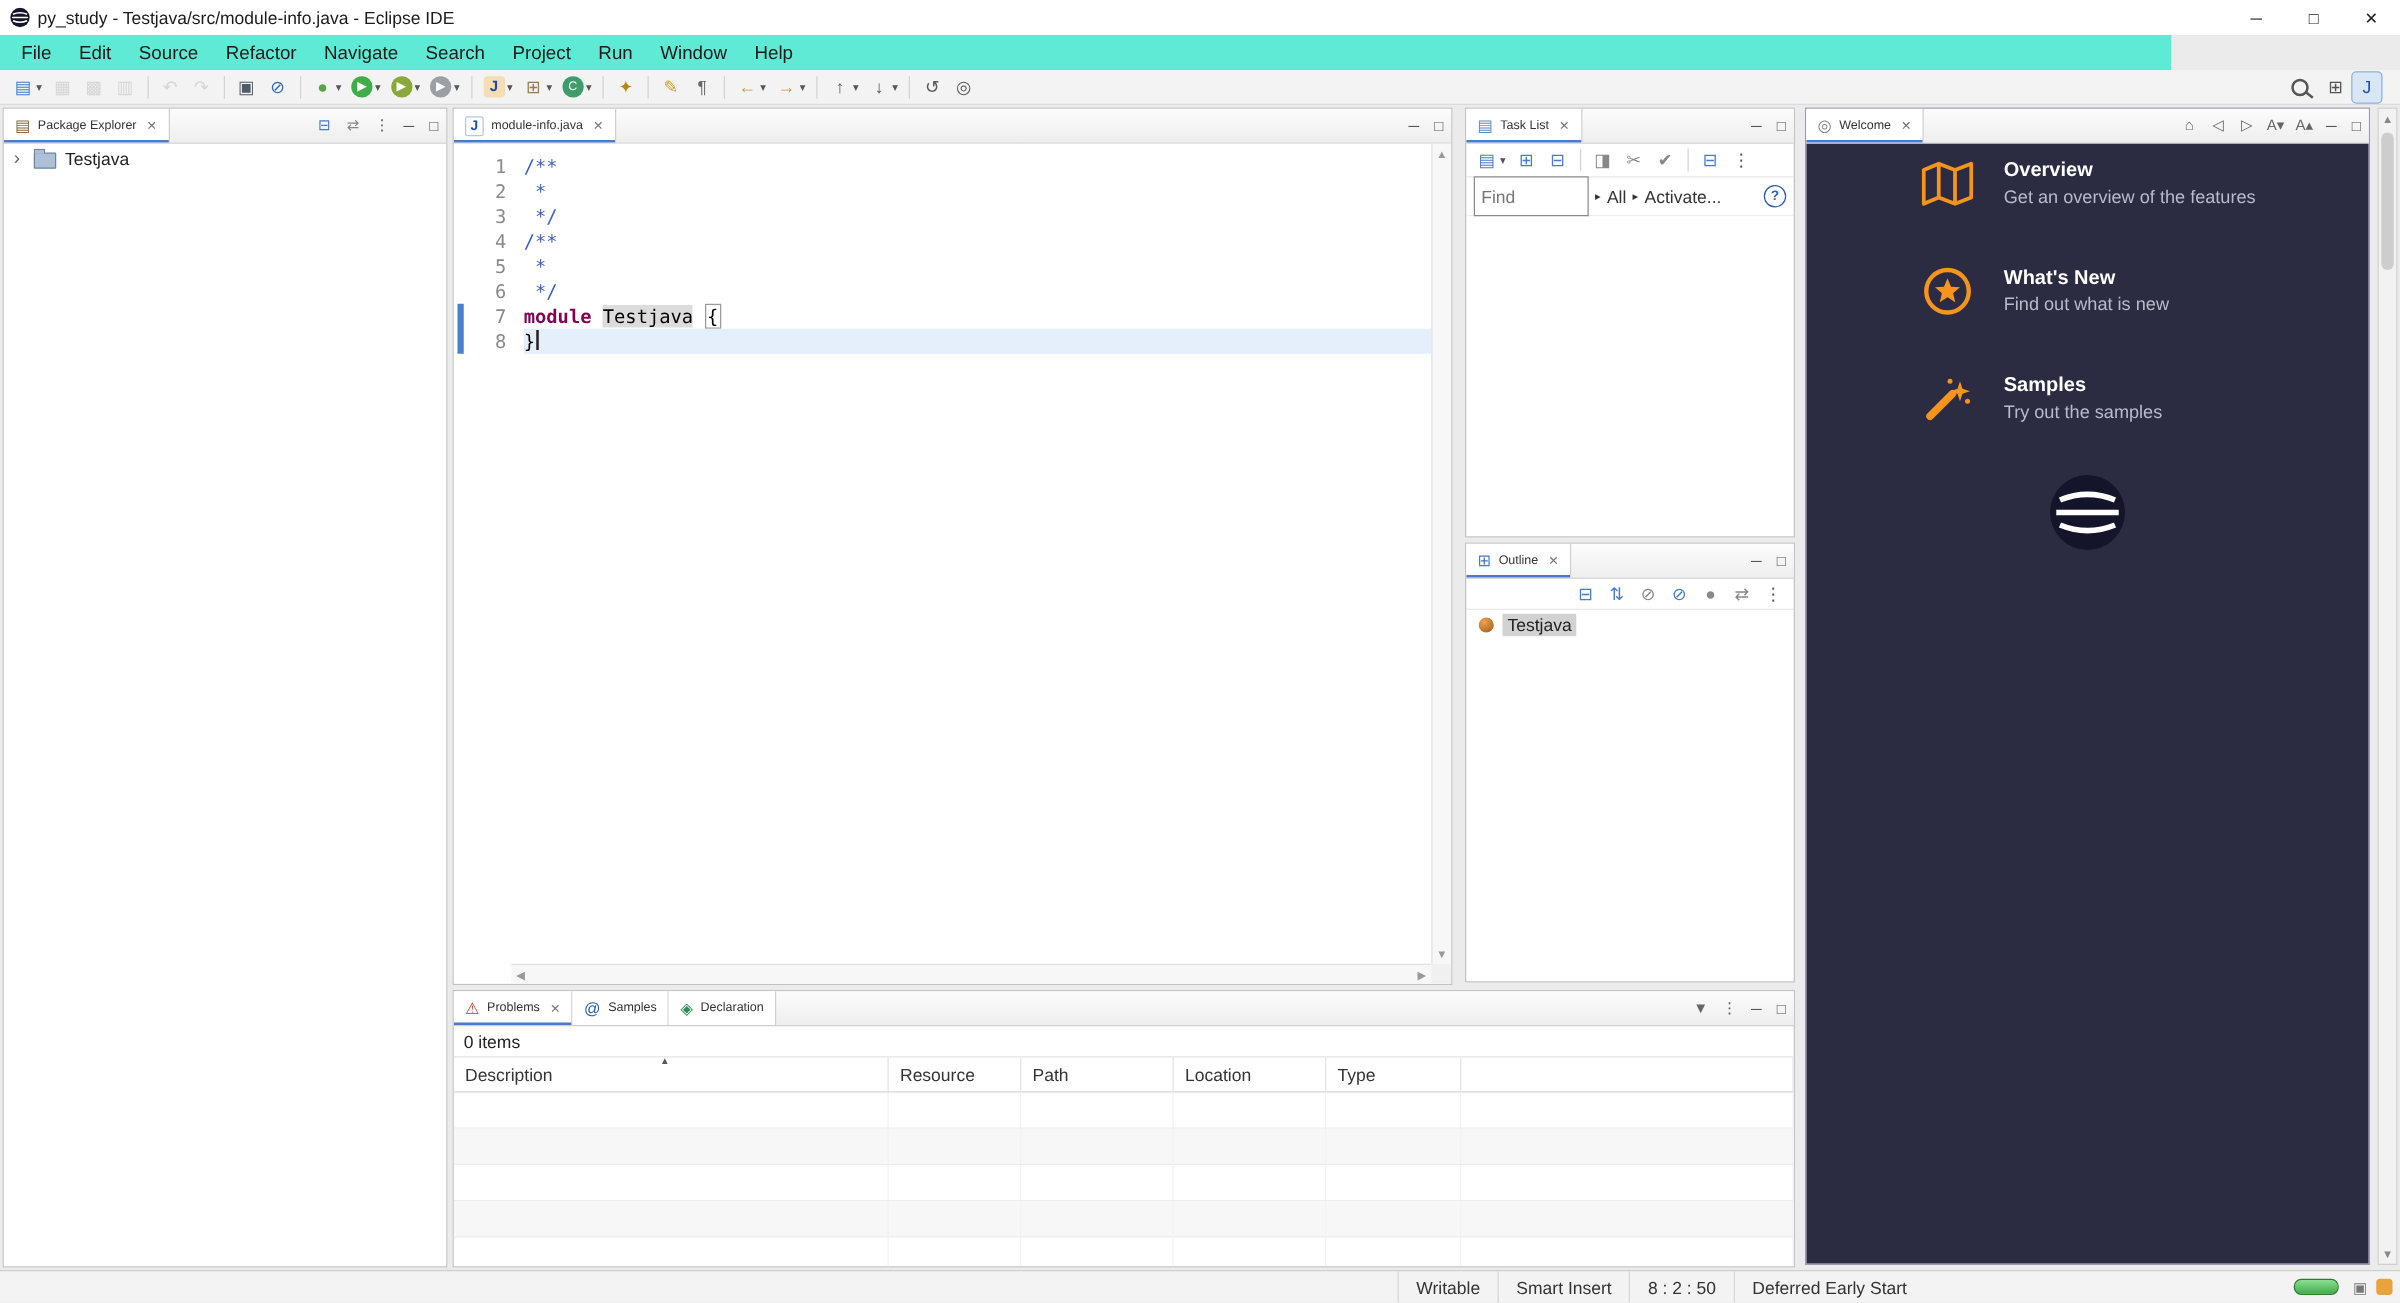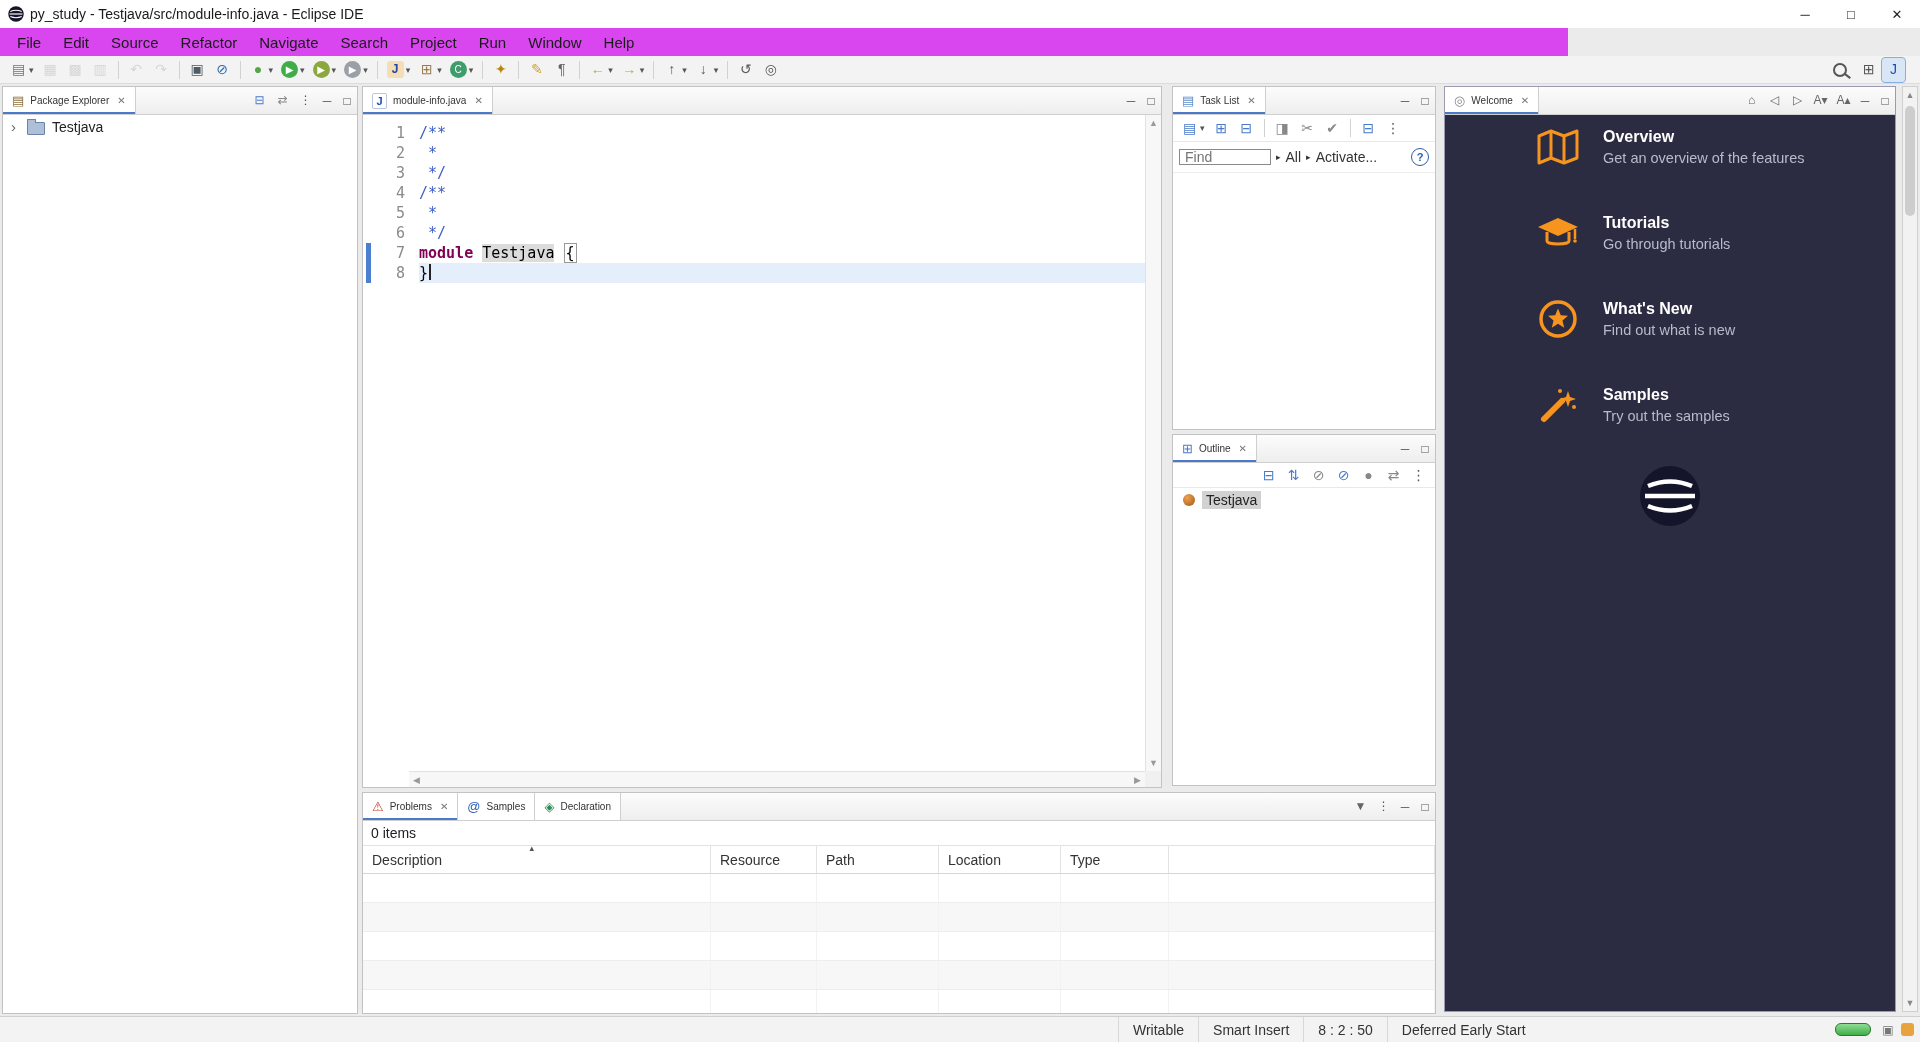--- a/index.html
+++ b/index.html
@@ -6,21 +6,21 @@
     background:#ebebeb;font-family:"Liberation Sans",sans-serif;-webkit-font-smoothing:antialiased;}
   
   .titlebar{position:absolute;top:0;left:0;width:1920px;height:28px;background:#fff;
     display:flex;align-items:center;}
   #app-icon{width:16px;height:16px;margin:0 6px 0 8px;display:inline-flex}
   .title-text{font-size:14px;color:#1a1a1a}
   .win-controls{margin-left:auto;display:flex;height:100%}
   .win-btn{width:46px;height:100%;display:flex;align-items:center;justify-content:center;
     font-size:13px;color:#222;cursor:default}
   
-  .menubar{position:absolute;top:28px;left:0;width:1568px;height:28px;background:#d946ef;
+  .menubar{position:absolute;top:28px;left:0;width:1737px;height:28px;background:#5eead4;
     display:flex;align-items:center;padding-left:6px;box-sizing:border-box}
   .menu-item{padding:0 11px;font-size:15px;color:#1a1a1a;height:100%;display:flex;align-items:center}
   
   .toolbar{position:absolute;top:56px;left:0;width:1920px;height:28px;background:#f3f3f3;
     border-bottom:1px solid #dcdcdc;display:flex;align-items:center;padding:0 6px;box-sizing:border-box}
   .tb-group{display:flex;align-items:center}
   .spacer{flex:1}
   .tbtn{display:inline-flex;align-items:center;height:24px;padding:0 3px;margin:0 1px;border-radius:3px}
   .ticon{font-size:14px;width:17px;text-align:center;display:inline-block;line-height:17px}
   .shape-circle{border-radius:50%;font-size:10px;color:#fff;height:17px}
@@ -71,21 +71,21 @@
   .caret{display:inline-block;width:2px;height:16px;background:#222;vertical-align:-2px;margin-left:1px}
   .vscroll{position:absolute;top:0;right:0;bottom:16px;width:16px;background:#f7f7f7;border-left:1px solid #e2e2e2;
     display:flex;flex-direction:column;align-items:center;justify-content:space-between;font-size:9px;color:#999;padding:3px 0;box-sizing:border-box}
   .hscroll{position:absolute;left:46px;right:16px;bottom:0;height:16px;background:#f7f7f7;border-top:1px solid #e2e2e2;
     display:flex;align-items:center;justify-content:space-between;font-size:9px;color:#999;padding:0 4px;box-sizing:border-box}
   .scorner{position:absolute;right:0;bottom:0;width:16px;height:16px;background:#f0f0f0}
   
   #tasklist{left:1172px;top:2px;width:264px;height:344px}
   .tl-toolbar{height:26px;display:flex;align-items:center;padding:0 4px;border-bottom:1px solid #e8e8e8}
   .tl-find{height:30px;display:flex;align-items:center;gap:5px;padding:0 6px;border-bottom:1px solid #eee}
-  .find-input{width:92px;height:16px;border:1px solid #8a8a8a;font-size:14px;padding:1px 5px;
+  .find-input{width:92px;height:32px;border:1px solid #8a8a8a;font-size:14px;padding:1px 5px;
     font-family:"Liberation Sans",sans-serif;color:#333;box-sizing:border-box}
   .mini-arrow{font-size:9px;color:#333}
   .tl-opt{font-size:14px;color:#333}
   .qicon{width:16px;height:16px;border-radius:50%;border:1px solid #2a5db0;color:#2a5db0;font-size:11px;
     font-weight:bold;display:flex;align-items:center;justify-content:center;margin-left:auto}
   
   #outline{left:1172px;top:350px;width:264px;height:352px}
   .ol-toolbar{height:24px;display:flex;align-items:center;justify-content:flex-end;padding:0 4px;border-bottom:1px solid #e8e8e8}
   .ol-item{display:flex;align-items:center;height:24px;padding-left:10px;font-size:14px;color:#222}
   .mod-icon{width:12px;height:12px;border-radius:50%;background:radial-gradient(circle at 35% 30%,#f0a050,#9c5a18);margin-right:7px}
@@ -582,34 +582,20 @@
                 <path d="M14 2 V29 M27 7 V34" stroke="currentColor" stroke-width="3"></path>
               </svg>
             </span>
             <div>
               <div class="w-title">Overview</div>
               <div class="w-sub">Get an overview of the features</div>
             </div>
           </div>
           <div class="w-item">
             <span class="w-icon">
-              <svg width="44" height="34" viewBox="0 0 44 34">
-                <path d="M22 2 L42 11 L22 20 L2 11 Z" fill="currentColor"></path>
-                <path d="M11 16 V25 C11 29 33 29 33 25 V16" fill="none" stroke="currentColor" stroke-width="3"></path>
-                <path d="M39 13 V23" stroke="currentColor" stroke-width="2.5"></path>
-                <circle cx="39" cy="25" r="1.8" fill="currentColor"></circle>
-              </svg>
-            </span>
-            <div>
-              <div class="w-title">Tutorials</div>
-              <div class="w-sub">Go through tutorials</div>
-            </div>
-          </div>
-          <div class="w-item">
-            <span class="w-icon">
               <svg width="40" height="40" viewBox="0 0 40 40">
                 <circle cx="20" cy="20" r="17" fill="none" stroke="currentColor" stroke-width="3.5"></circle>
                 <path d="M20 9.5 L22.8 16.3 30 16.8 24.5 21.6 26.2 28.7 20 24.8 13.8 28.7 15.5 21.6 10 16.8 17.2 16.3 Z" fill="currentColor"></path>
               </svg>
             </span>
             <div>
               <div class="w-title">What's New</div>
               <div class="w-sub">Find out what is new</div>
             </div>
           </div>

